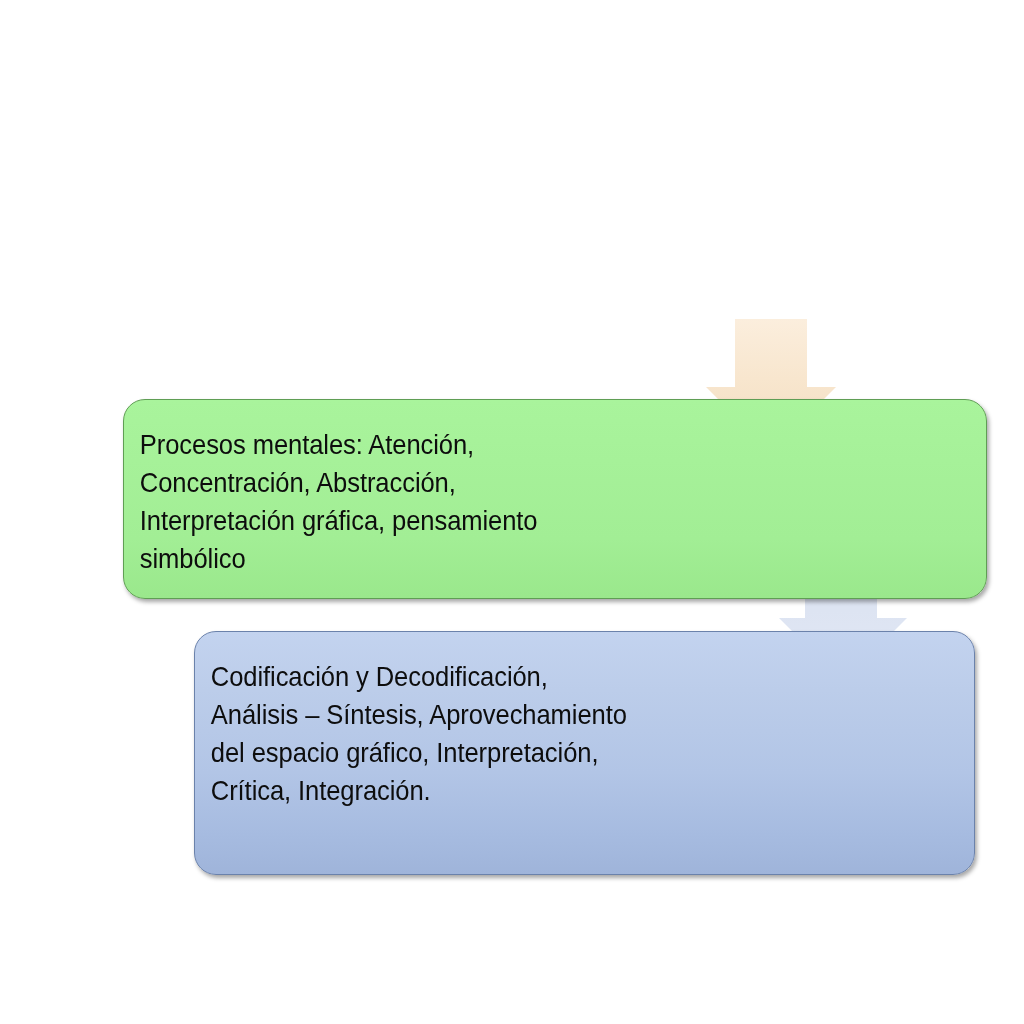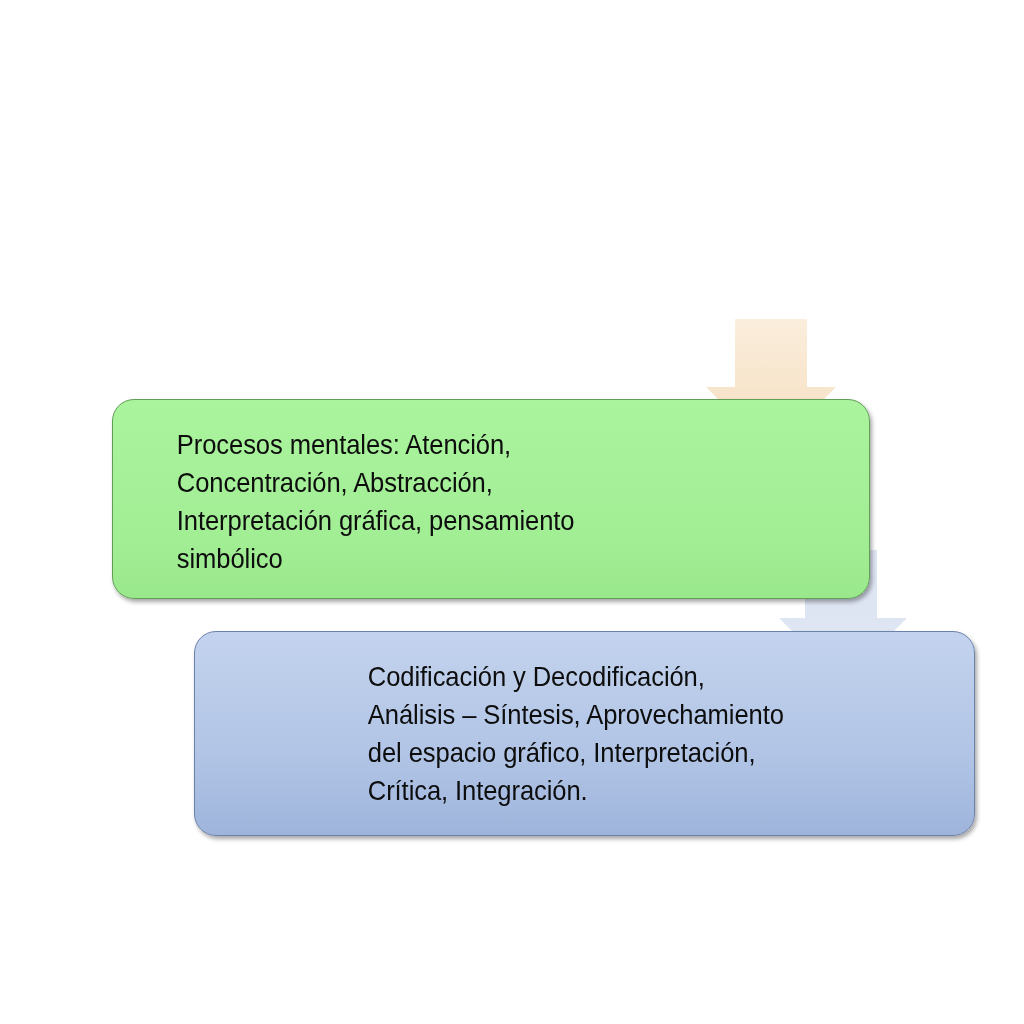--- a/index.html
+++ b/index.html
@@ -48,50 +48,48 @@
         #f4dfae 46%,
         #f1d794 78%,
         #e9c877 100%);
     border: 1px solid #d8b25e;
     box-shadow: 2px 3px 4px rgba(0,0,0,0.35);
   }
   #node-neuro .txt { padding: 26px 0 0 17px; }
 
   
   #node-procesos {
-    left: 112px;
+    left: 123px;
     top: 399px;
-    width: 758px;
+    width: 864px;
     height: 200px;
     background: linear-gradient(180deg,
         #a9f49c 0%,
         #a6f199 30%,
         #a2ee95 70%,
         #9ae88c 100%);
     border: 1px solid #5f9e54;
     box-shadow: 2px 3px 4px rgba(0,0,0,0.35);
-    padding-left: 48px;
   }
   #node-procesos .txt { padding: 26px 0 0 17px; }
 
   
   #node-codificacion {
     left: 194px;
     top: 631px;
     width: 781px;
-    height: 205px;
+    height: 244px;
     background: linear-gradient(180deg,
         #c3d3ef 0%,
         #bccdea 24%,
         #b2c5e6 58%,
         #a6bbe0 84%,
         #9fb4da 100%);
     border: 1px solid #6b82ab;
     box-shadow: 2px 3px 4px rgba(0,0,0,0.35);
-    justify-content: center;
   }
   #node-codificacion .txt { padding: 26px 0 0 17px; }
 
   
   .arrow {
     position: absolute;
     z-index: 2;
   }
   #arrow-neuro-procesos { left: 706px; top: 319px; width: 130px; height: 133px; }
   #arrow-procesos-codificacion { left: 779px; top: 550px; width: 128px; height: 132px; }

